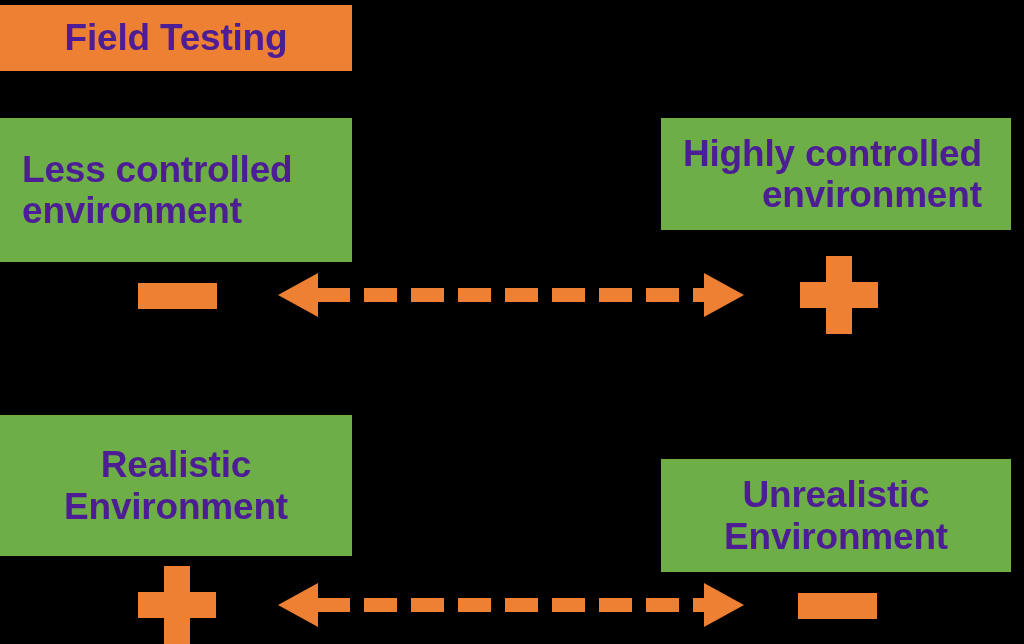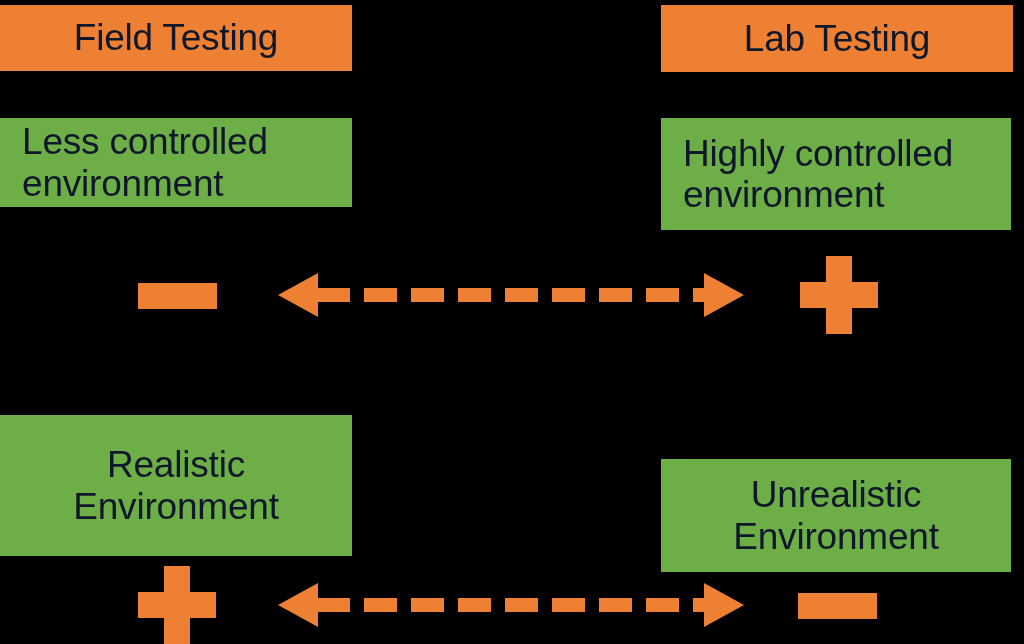--- a/index.html
+++ b/index.html
@@ -16,39 +16,39 @@
     font-family: "Liberation Sans", "DejaVu Sans", sans-serif;
   }
 
   
   .box {
     position: absolute;
     box-sizing: border-box;
     display: flex;
     flex-direction: column;
     justify-content: center;
-    color: #0f172a;
+    color: #4c1d95;
     font-size: 37px;
     line-height: 1.12;
     letter-spacing: -0.2px;
-    font-weight: 400;
+    font-weight: 700;
     white-space: pre-line;
   }
   .box.orange { background: #ED8033; }
   .box.green  { background: #6DAE46; }
   .box.center { text-align: center; align-items: center; }
   .box.left   { text-align: left;  align-items: flex-start; padding-left: 22px; }
 
   
   #box-field-testing { left: 0px;   top: 5px;   width: 352px; height: 66px; }
   #box-lab-testing   { left: 661px; top: 5px;   width: 352px; height: 67px; }
 
   
-  #box-less-controlled   { left: 0px;   top: 118px; width: 352px; height: 89px; }
-  #box-highly-controlled { left: 661px; top: 118px; width: 350px; height: 112px; }
+  #box-less-controlled   { left: 0px;   top: 118px; width: 352px; height: 144px; }
+  #box-highly-controlled { left: 661px; top: 118px; width: 350px; height: 112px; text-align: right; }
 
   
   #box-realistic   { left: 0px;   top: 415px; width: 352px; height: 141px; }
   #box-unrealistic { left: 661px; top: 415px; width: 350px; height: 113px; margin-top: 44px; }
 
   
   .minus {
     position: absolute;
     background: #ED8033;
     width: 79px;
@@ -83,21 +83,20 @@
   #arrow-row2 { top: 575px; }
   .arrow-dbl svg { display: block; width: 466px; height: 60px; }
 </style>
 </head>
 <body>
 
 <div id="stage">
 
   <div class="box orange center" id="box-field-testing">Field Testing</div>
 
-  <div class="box orange center" id="box-lab-testing">Lab Testing</div>
 
   <div class="box green left" id="box-less-controlled">Less controlled
 environment</div>
 
   <div class="box green left" id="box-highly-controlled">Highly controlled
 environment</div>
 
   <div class="minus" id="minus-row1-left"></div>
 
   <div class="arrow-dbl" id="arrow-row1">

